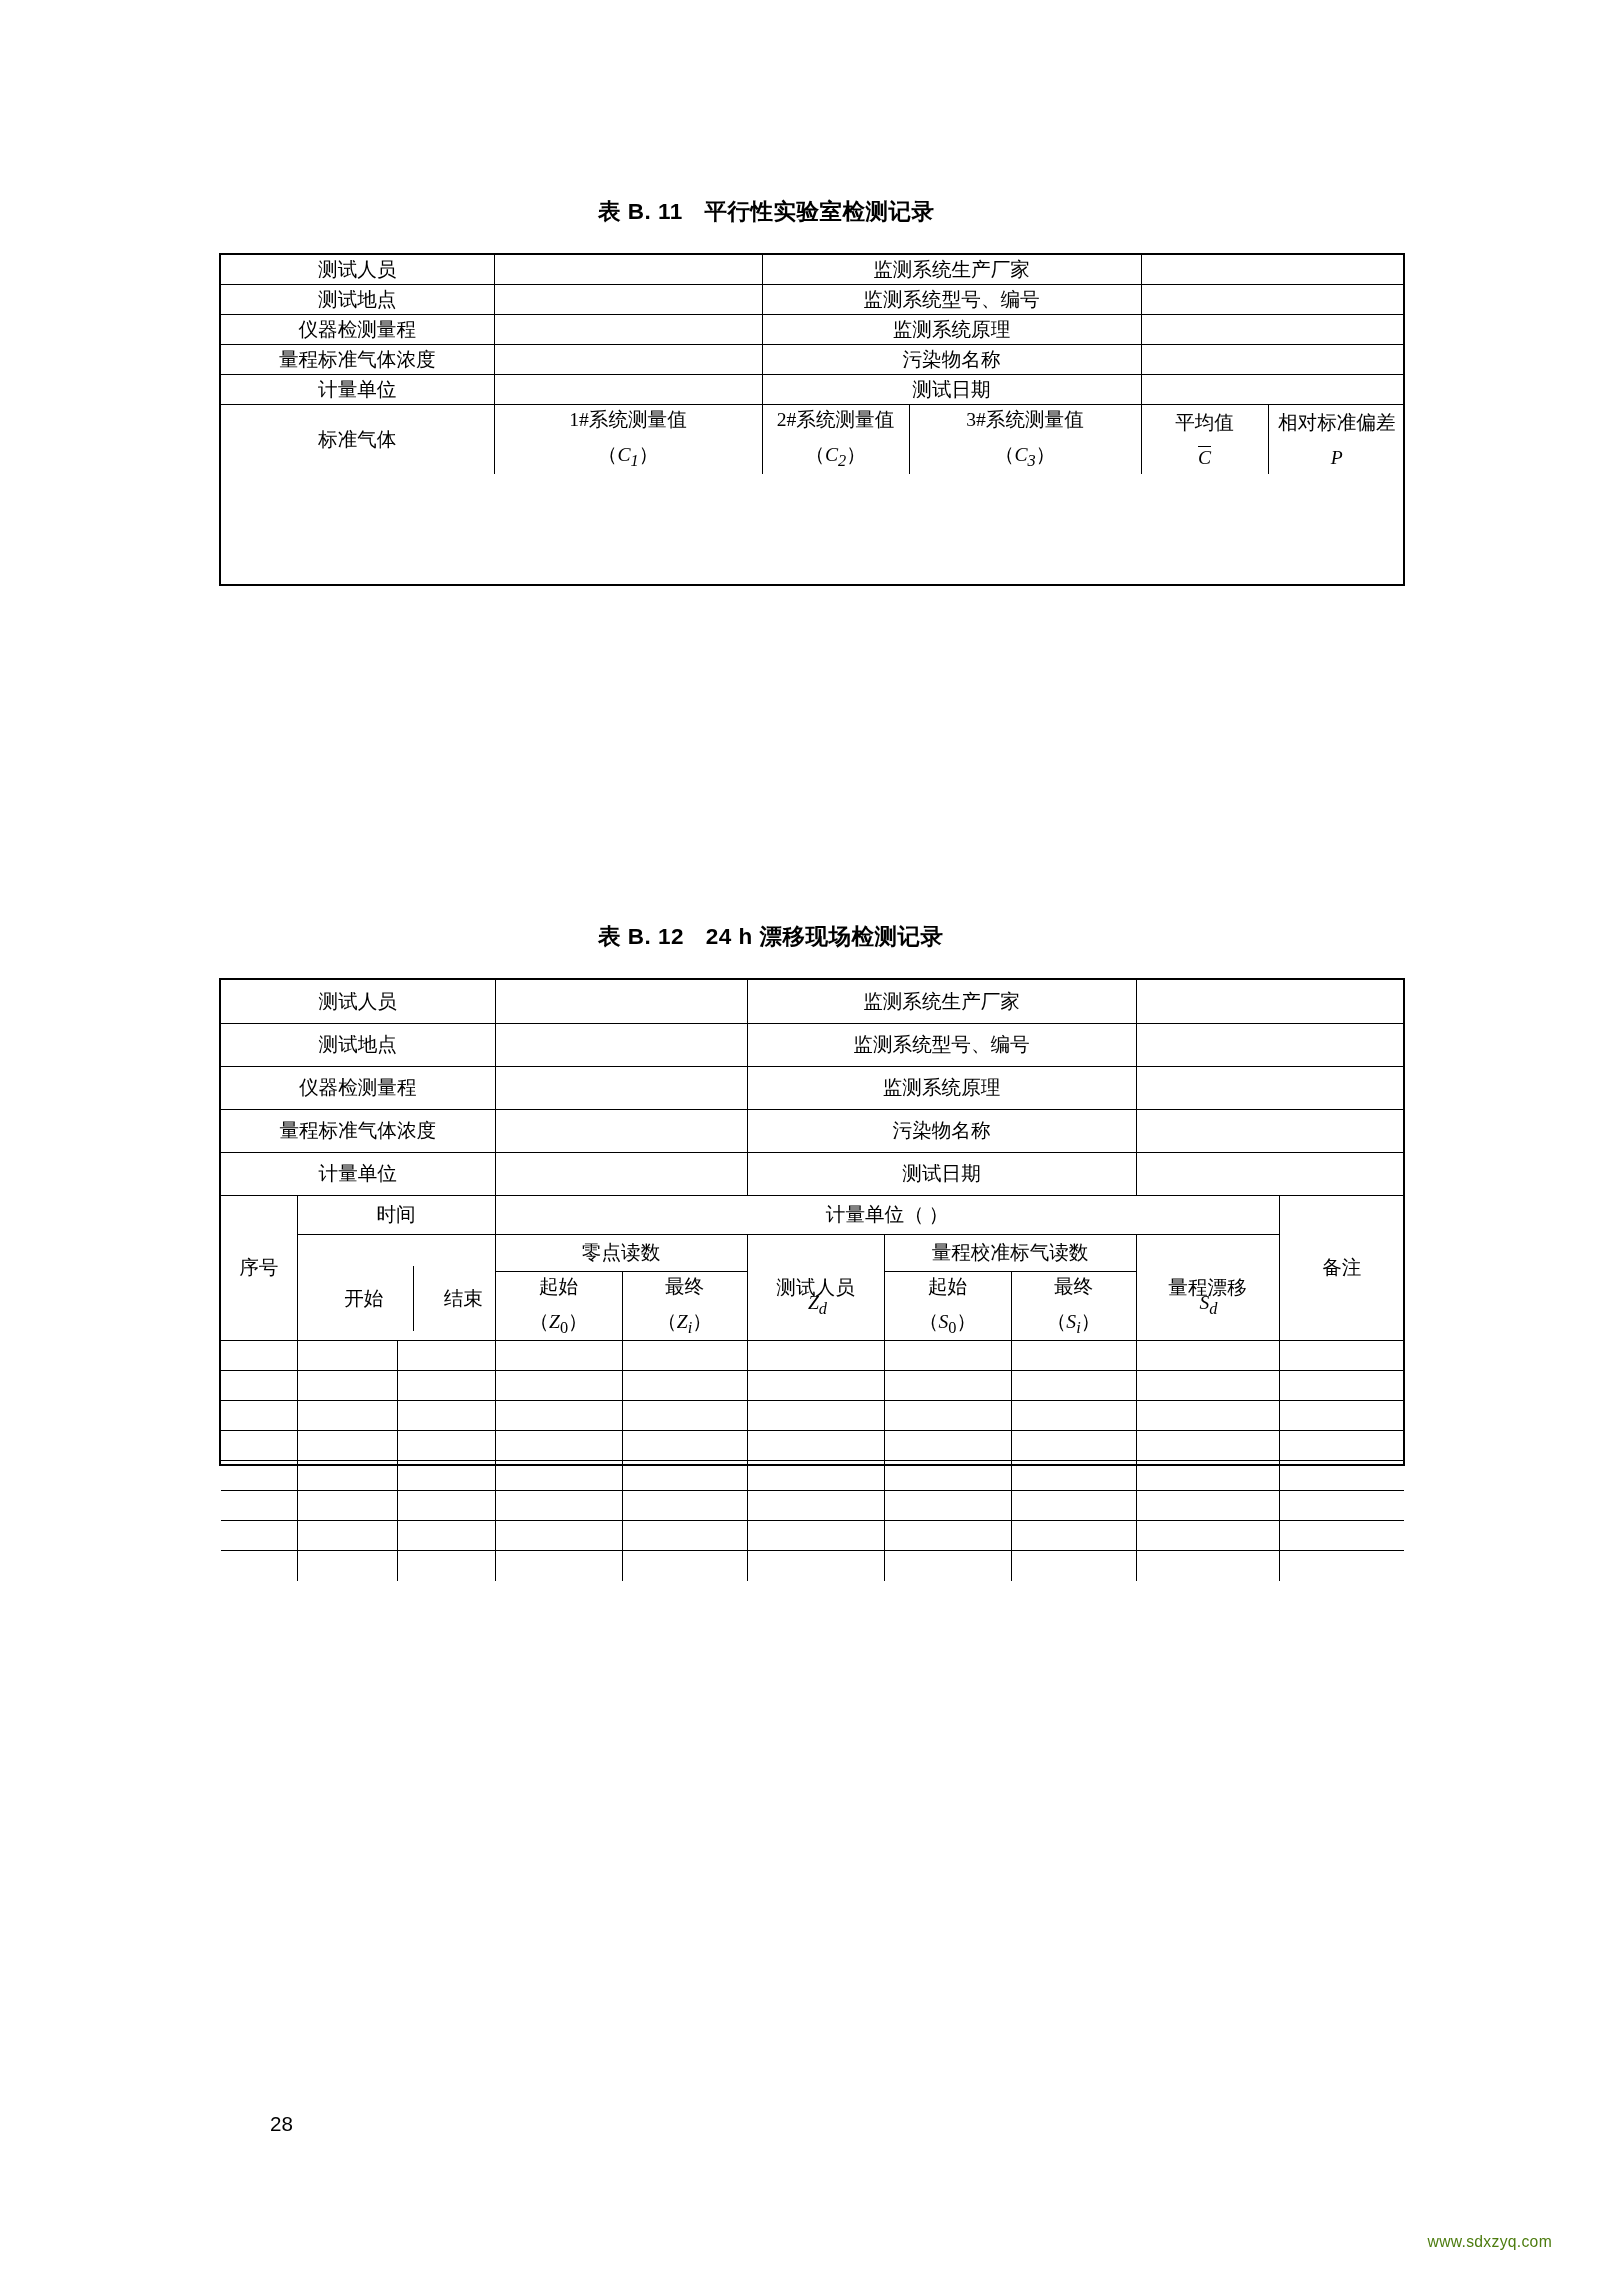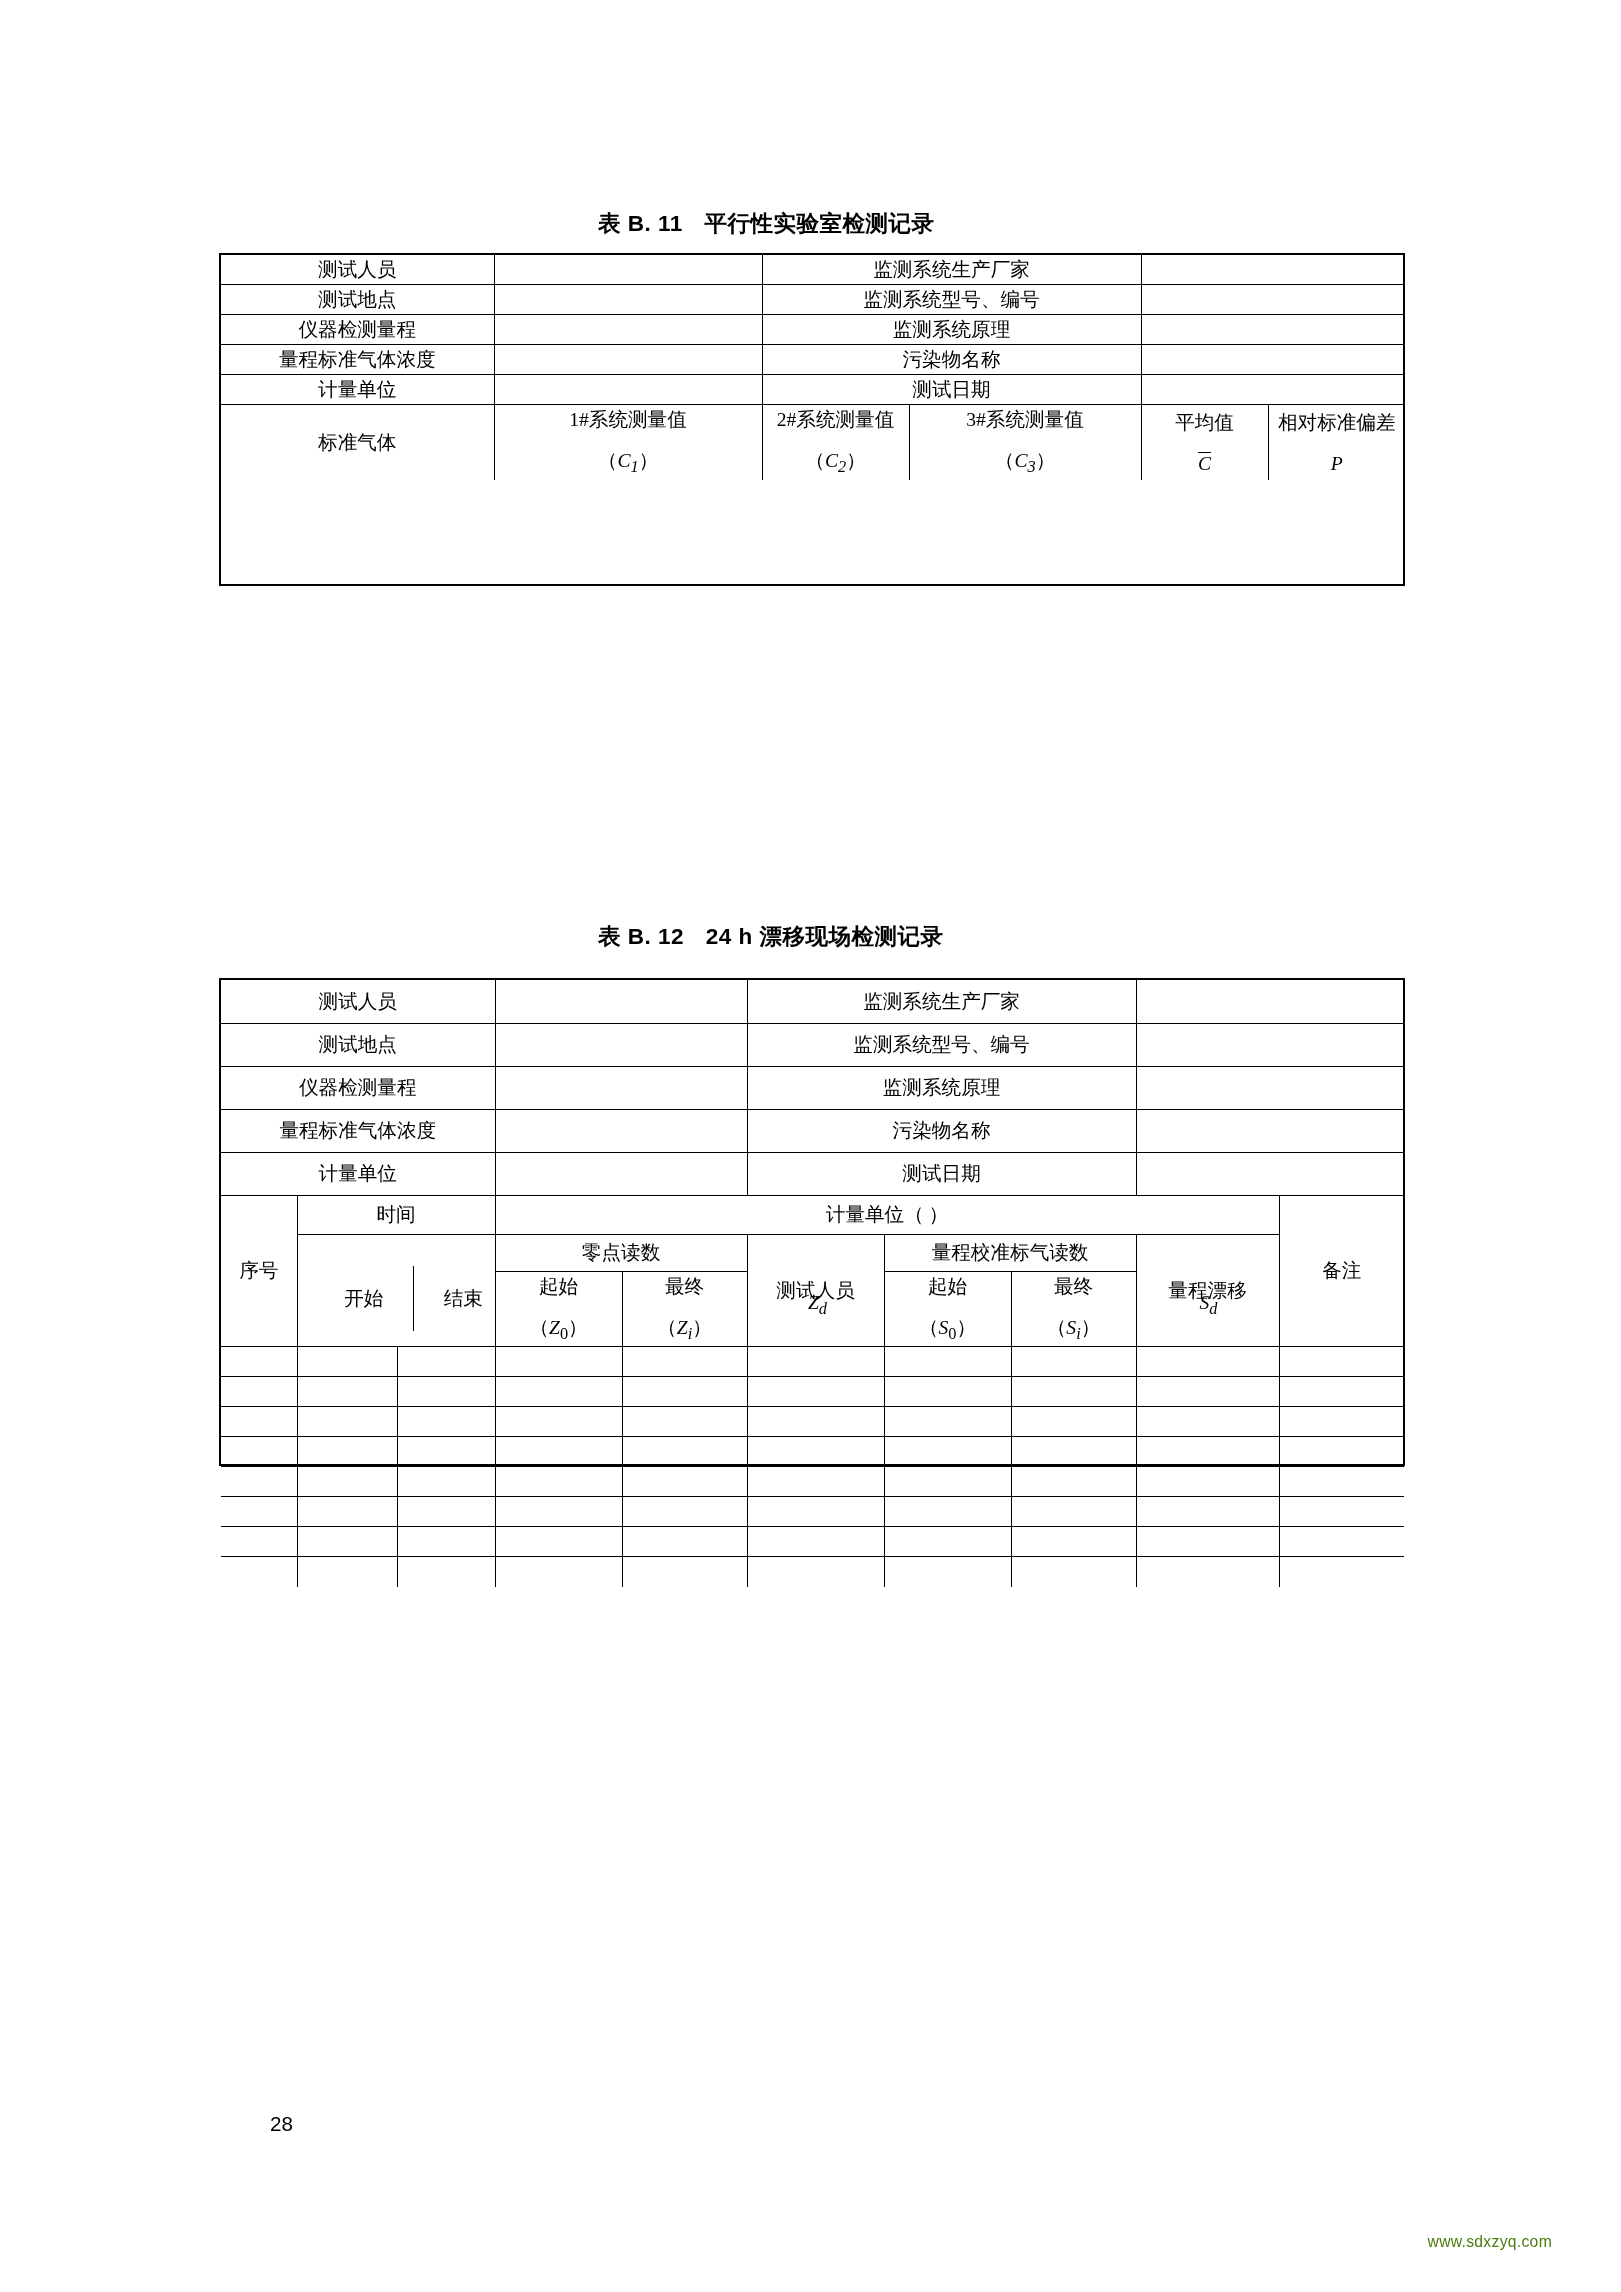--- a/index.html
+++ b/index.html
@@ -24,21 +24,21 @@
 
   
   .caption {
     position: absolute;
     font-family: "Liberation Sans", "DejaVu Sans", sans-serif;
     font-size: 22.5px;
     font-weight: bold;
     letter-spacing: 0.5px;
     white-space: nowrap;
   }
-  #caption-b11 { left: 598px; top: 196px; margin-top: 12px; }
+  #caption-b11 { left: 598px; top: 196px; }
   #caption-b12 { left: 598px; top: 921px; }
   .caption .cap-gap { display: inline-block; width: 21.6px; }
 
   
   table.doc-table {
     position: absolute;
     border-collapse: collapse;
     table-layout: fixed;
     font-size: 19.6px;
     font-family: "Liberation Serif", "DejaVu Serif", serif;
@@ -85,21 +85,21 @@
   .cell-blank { }
   .two-line { line-height: 1.22; }
   .ital { font-style: italic; }
   .overline {
     display: inline-block;
     border-top: 1px solid #000;
     padding-top: 1px;
     line-height: 1.05;
   }
   .hdr-stack { display: block; }
-  .hdr-stack .l2 { display: block; margin-top: 16px; }
+  .hdr-stack .l2 { display: block; margin-top: 10px; }
 
   
   #page-number {
     position: absolute;
     left: 270px;
     top: 2112px;
     font-family: "Liberation Sans", "DejaVu Sans", sans-serif;
     font-size: 20.6px;
   }
   

